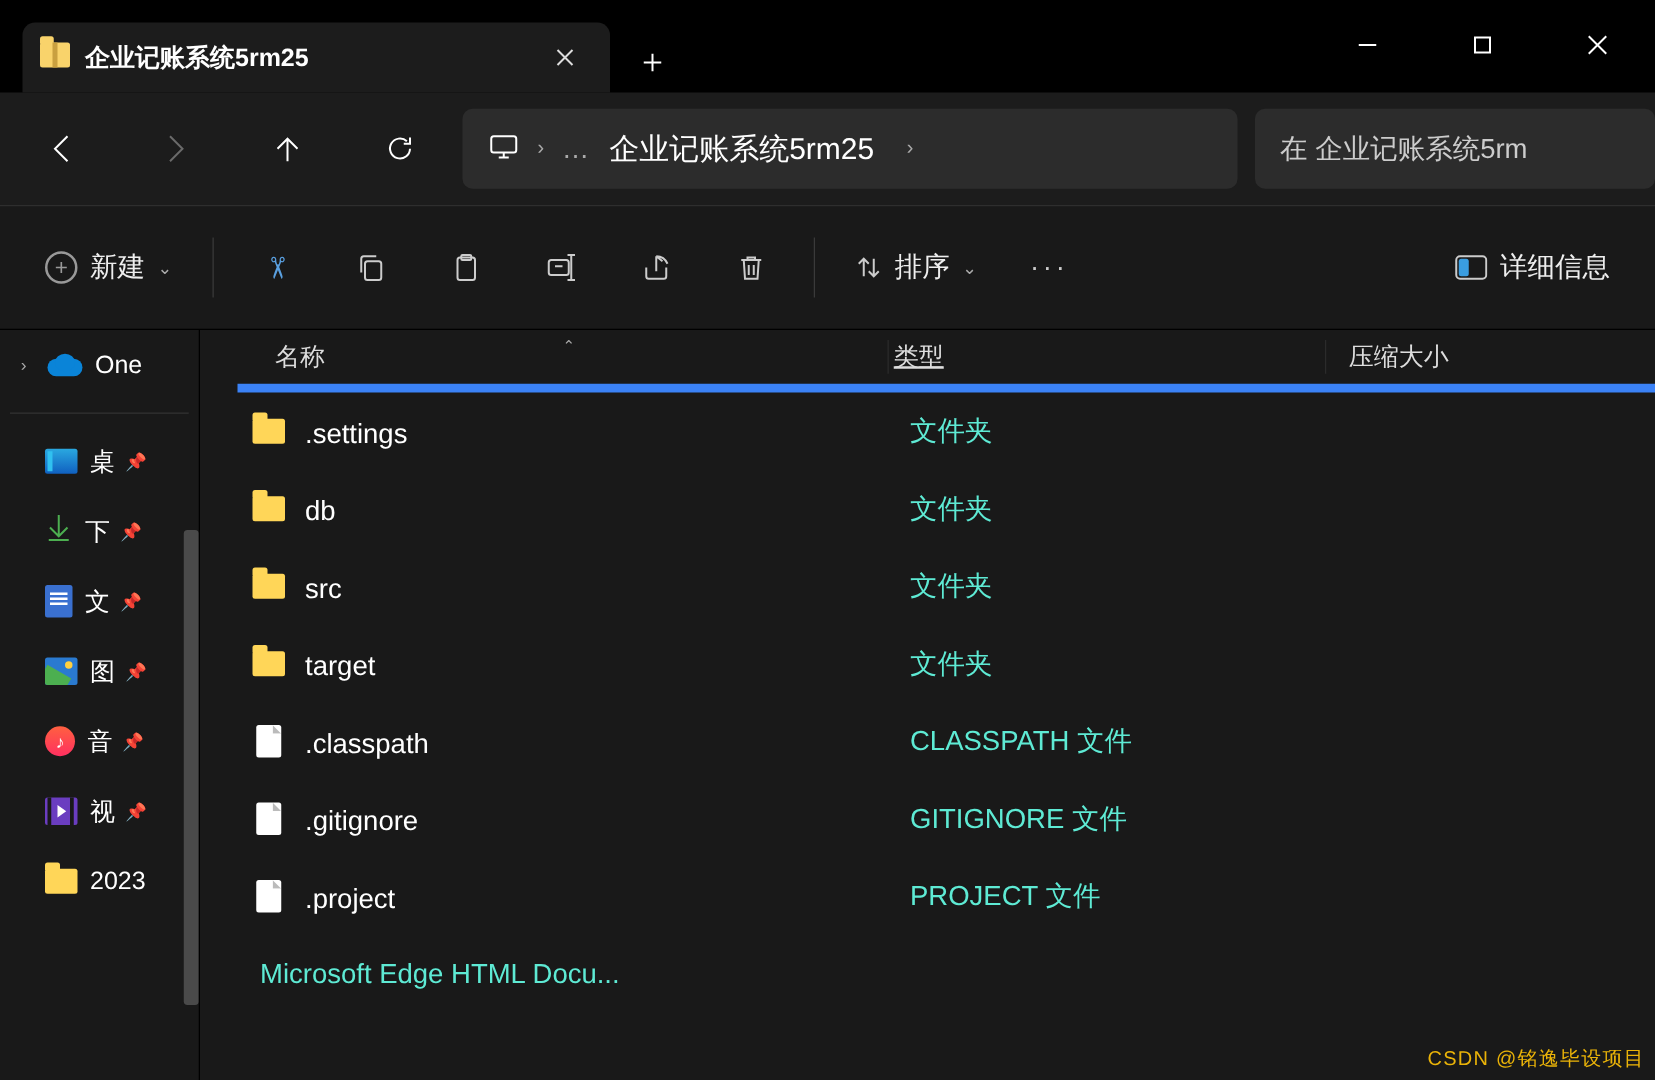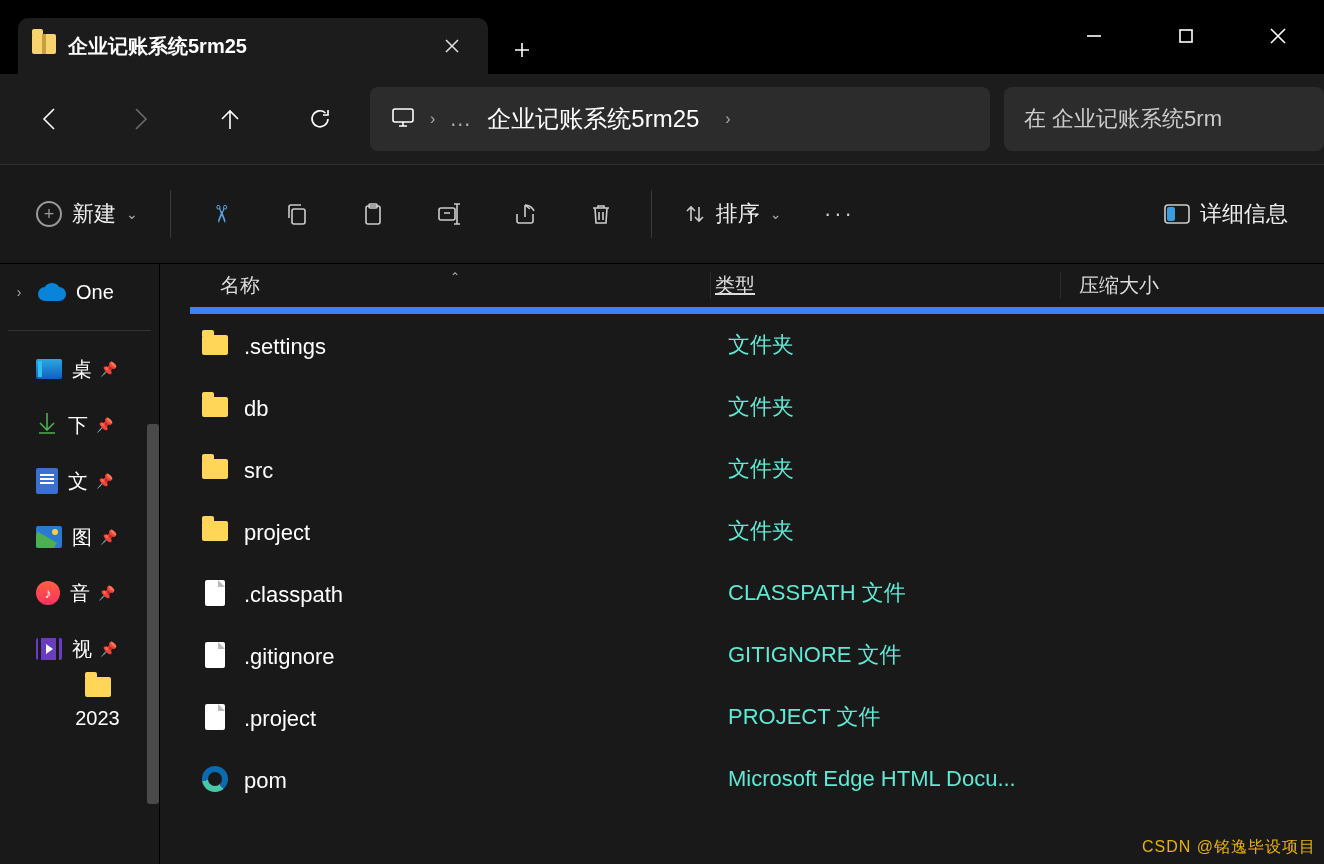--- a/index.html
+++ b/index.html
@@ -263,21 +263,21 @@
         <div class="side-item" style="padding-left: 36px;">
           <span class="music-ic">♪</span>
           <span>音</span>
           <span class="pin">📌</span>
         </div>
         <div class="side-item" style="padding-left: 36px;">
           <span class="video-ic"></span>
           <span>视</span>
           <span class="pin">📌</span>
         </div>
-        <div class="side-item" style="padding-left: 36px; flex-direction: column;">
+        <div class="side-item" style="padding-left: 36px;">
           <span class="yfolder-ic"></span>
           <span>2023</span>
         </div>
       </div>
     <div class="sb-scroll"></div>
   </div>
 
   <div class="content">
     <div class="content-inner">
       <div class="cols">
@@ -317,21 +317,21 @@
               <span>src</span>
             </div>
             <div class="cell-type"><span>文件夹</span></div>
             <div class="cell-size"><span></span></div>
           </div>
           <div class="row">
             <div class="cell-name">
               <span class="ficon">
                 <span class="folder-ic"></span>
               </span>
-              <span>project</span>
+              <span>target</span>
             </div>
             <div class="cell-type"><span>文件夹</span></div>
             <div class="cell-size"><span></span></div>
           </div>
           <div class="row">
             <div class="cell-name">
               <span class="ficon">
                 <span class="file-ic"></span>
               </span>
               <span>.classpath</span>
@@ -353,26 +353,20 @@
             <div class="cell-name">
               <span class="ficon">
                 <span class="file-ic"></span>
               </span>
               <span>.project</span>
             </div>
             <div class="cell-type"><span>PROJECT 文件</span></div>
             <div class="cell-size"><span></span></div>
           </div>
           <div class="row">
-            <div class="cell-name">
-              <span class="ficon">
-                <span class="edge-ic"></span>
-              </span>
-              <span>pom</span>
-            </div>
             <div class="cell-type"><span>Microsoft Edge HTML Docu...</span></div>
             <div class="cell-size"><span></span></div>
           </div>
         </div>
     </div>
     <div class="watermark">CSDN @铭逸毕设项目</div>
   </div>
 </div>
 
 </body></html>

